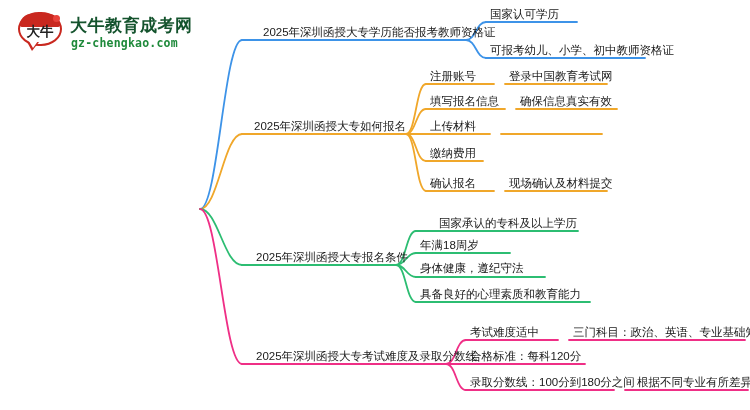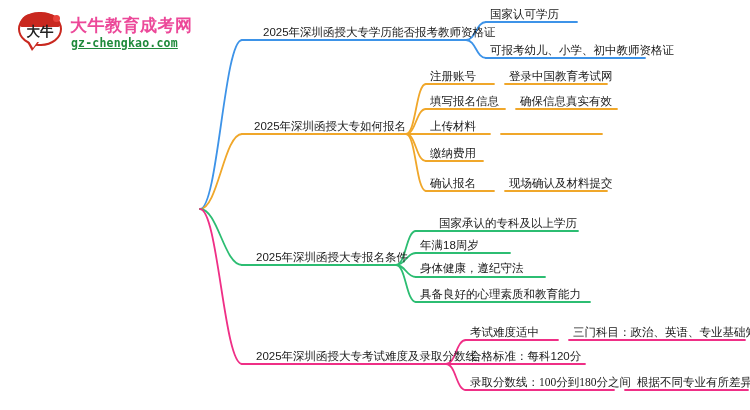--- a/index.html
+++ b/index.html
@@ -47,28 +47,27 @@
     position:absolute;left:0;top:11px;width:44px;text-align:center;
     font-size:13.5px;font-weight:bold;color:#222;
     font-family:"DejaVu Sans","Liberation Sans",sans-serif;
   }
   .mark-dot{
     position:absolute;right:4px;top:3px;width:7px;height:7px;border-radius:50%;
     background:#e8413a;
   }
   .logo-title{
     position:absolute;left:58px;top:6px;
-    font-size:17px;font-weight:bold;color:#ec4899;letter-spacing:0.5px;
+    font-size:17px;font-weight:bold;color:#14532d;letter-spacing:0.5px;
     font-family:Liberation Serif, serif;
   }
   .logo-sub{
     position:absolute;left:59px;top:28px;
     font-size:11.5px;font-weight:bold;color:#1f8a3b;letter-spacing:0.2px;
     font-family:"DejaVu Sans Mono","Liberation Mono",monospace;
-    text-decoration:underline;
   }
 </style>
 </head>
 <body>
 
 <div id="canvas">
 
   <div id="logo">
     <div class="logo-mark">
       <div class="bubble"></div>
@@ -166,16 +165,16 @@
   <div class="node lvl2" style="left:420px;top:250px;margin-top:12px;">身体健康，遵纪守法</div>
   <div class="node lvl2" style="left:420px;top:288px;">具备良好的心理素质和教育能力</div>
 
   <div class="node lvl1" style="left:256px;top:350px;">2025年深圳函授大专考试难度及录取分数线</div>
 
   <div class="node lvl2" style="left:470px;top:326px;">考试难度适中</div>
   <div class="node lvl3" style="left:573px;top:326px;">三门科目：政治、英语、专业基础知识</div>
 
   <div class="node lvl2" style="left:470px;top:350px;">合格标准：每科120分</div>
 
-  <div class="node lvl2" style="left:470px;top:376px;font-family:Liberation Serif, serif;">录取分数线：100分到180分之间</div>
+  <div class="node lvl2" style="left:470px;top:376px;">录取分数线：100分到180分之间</div>
   <div class="node lvl3" style="left:630px;top:376px;padding-left:7px;">根据不同专业有所差异</div>
 
 </div>
 
 </body></html>

